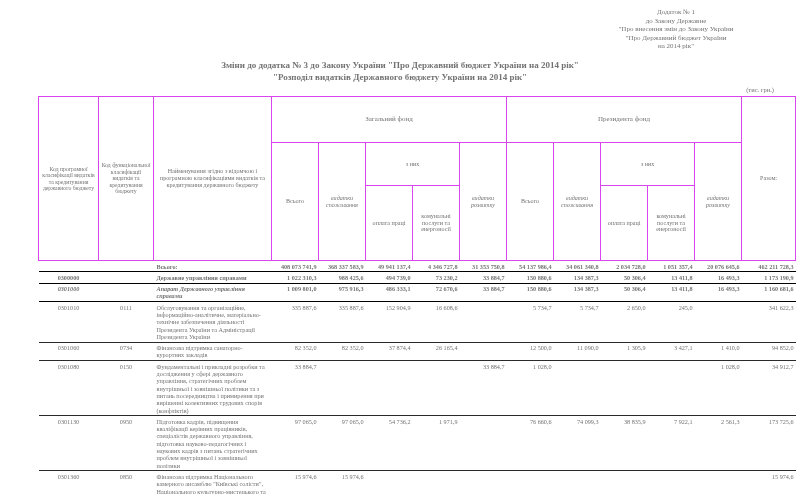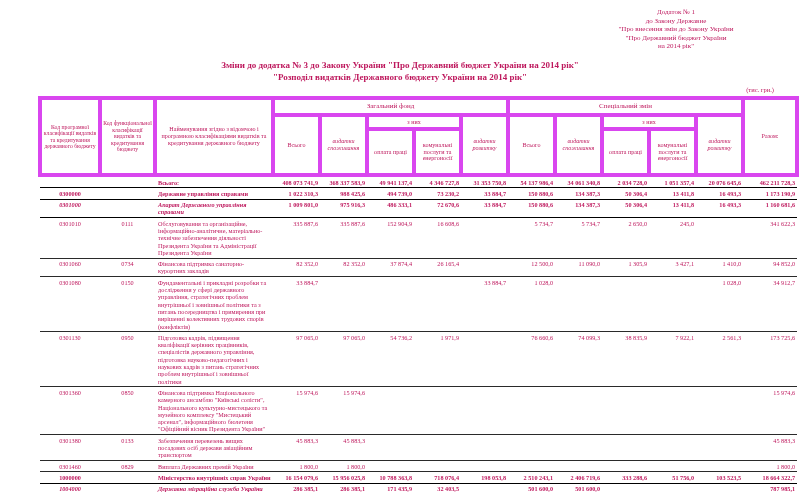--- a/index.html
+++ b/index.html
@@ -1,39 +1,39 @@
 <!DOCTYPE html>
 <html><head>
 <meta charset="utf-8">
 <style>
   html,body { margin:0; padding:0; background:#e8e8e8; }
   .page {
     position:relative; width:800px; height:494px; background:#ffffff;
-    font-family:"Liberation Serif", serif; color:#be185d; overflow:hidden;
+    font-family:"Liberation Serif", serif; color:#737373; overflow:hidden;
     margin:0 auto;
   }
   .appendix {
     position:absolute; top:8px; right:14px; width:220px;
     text-align:center; font-size:7px; line-height:8.6px;
   }
   .doc-title {
     position:absolute; top:60px; left:0; width:100%;
     text-align:center; font-weight:bold; font-size:9px; line-height:11.5px;
   }
   .units {
     position:absolute; top:86px; right:26px; font-size:6.5px;
   }
   table.budget {
     position:absolute; top:96px; left:38px; width:757px;
     border-collapse:collapse; table-layout:fixed;
   }
   thead th {
-    border:4px solid #d946ef; font-weight:normal; font-size:6.1px;
+    border:1px solid #d946ef; font-weight:normal; font-size:6.1px;
     line-height:6.9px; text-align:center; vertical-align:middle;
-    padding:1px 1px; overflow:hidden;
+    padding:17px 1px; overflow:hidden;
   }
   thead th.small { font-size:5.7px; line-height:6.4px; }
   thead th.band { height:11px; font-size:7px; }
   thead th.ofwhich { height:8px; font-size:6px; }
   thead th.it { font-style:italic; }
   thead th.mainlbl { height:40px; }
   tbody td {
     border-bottom:1px solid #2a2a2a; font-size:6.2px; line-height:7.3px;
     padding:1.5px 2px; vertical-align:top; overflow:hidden;
   }
@@ -81,21 +81,21 @@
         <col style="width:47px">
         <col style="width:47px">
       <col style="width:54px">
     </colgroup>
     <thead>
       <tr>
         <th rowspan="3" class="small">Код програмної класифікації видатків та кредитування державного бюджету</th>
         <th rowspan="3" class="small">Код функціональної класифікації видатків та кредитування бюджету</th>
         <th rowspan="3">Найменування згідно з відомчою і програмною класифікаціями видатків та кредитування державного бюджету</th>
         <th colspan="5" class="band">Загальний фонд</th>
-        <th colspan="5" class="band">Спеціальний змін</th>
+        <th colspan="5" class="band">Президента фонд</th>
         <th rowspan="3">Разом:</th>
       </tr>
       <tr>
         <th rowspan="2">Всього</th>
         <th rowspan="2" class="it">видатки споживання</th>
         <th colspan="2" class="ofwhich">з них</th>
         <th rowspan="2" class="it">видатки розвитку</th>
         <th rowspan="2">Всього</th>
         <th rowspan="2" class="it">видатки споживання</th>
         <th colspan="2" class="ofwhich">з них</th>

